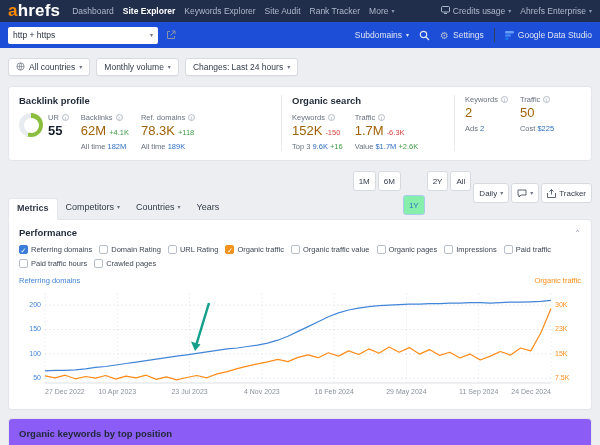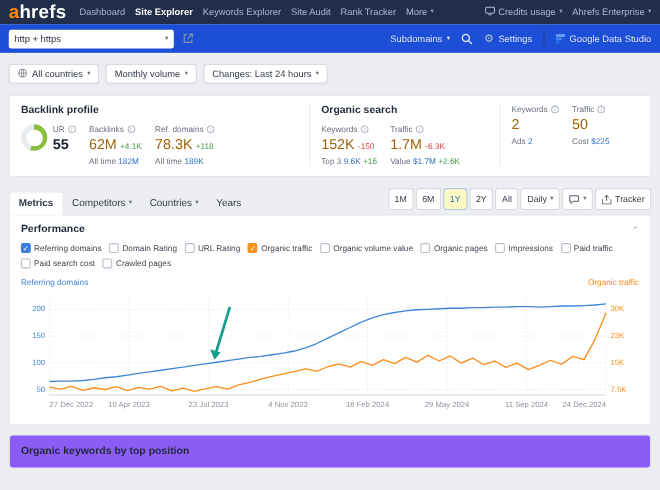--- a/index.html
+++ b/index.html
@@ -60,21 +60,21 @@
   
   .tabbar { display:flex; align-items:flex-end; margin:10px 8px 0; }
   .tab { padding:4px 8px 6px; font-size:9px; color:#333c49; cursor:pointer; display:inline-flex; gap:3px; align-items:center; }
   .tab .caret { color:#6b7280; }
   .tab-active { background:#fff; border:1px solid #e2e5ea; border-bottom:1px solid #fff; border-radius:3px 3px 0 0; font-weight:700; margin-bottom:-1px; position:relative; z-index:2; }
   .tab-controls { margin-left:auto; display:flex; align-items:center; gap:2px; padding-bottom:4px; }
   .range-btn, .daily-btn, .icon-btn, .export-btn {
     height:20px; background:#fff; border:1px solid #d7dbe1; border-radius:3px;
     display:inline-flex; align-items:center; gap:3px; padding:0 5px; font-size:8px; color:#333c49; cursor:pointer; font-family:inherit;
   }
-  .range-btn.active { background:#fef9c3; border-color:#aacbec; color:#2e6fc0; }
+  .range-btn.active { background:#86efac; border-color:#aacbec; color:#2e6fc0;margin-top:24px; }
   .tab-controls .caret { color:#6b7280; }
 
   
   .perf-card { margin:0 8px; background:#fff; border:1px solid #e2e5ea; border-radius:0 4px 4px 4px; padding:7px 10px 6px; position:relative; z-index:1; }
   .perf-head { display:flex; justify-content:space-between; align-items:flex-end; }
   .perf-title { font-size:9.5px; font-weight:700; color:#1f2937; }
   .collapse { color:#9aa3af; font-size:8px; cursor:pointer; }
   .cb-rows { display:flex; flex-wrap:wrap; gap:5px 7px; margin-top:7px; }
   .cb { display:inline-flex; align-items:center; gap:3px; font-size:7.5px; color:#3f4854; cursor:pointer; white-space:nowrap; }
   .cb-box { width:9px; height:9px; border:1px solid #b7bfca; border-radius:2px; background:#fff; color:#fff; font-size:7px; line-height:9px; text-align:center; flex:0 0 9px; }
@@ -263,21 +263,21 @@
         <div class="vrow">
             <span class="metric-value-blue">50</span>
           </div>
         <div class="subline"><span>Cost</span> <span class="sub-blue">$225</span></div>
       </div>
     </div>
   </div>
 </section>
 
 <div class="tabbar">
-  <div id="tabs-left" style="display:flex;align-items:center;">
+  <div id="tabs-left" style="display:flex;align-items:flex-start;">
       <div class="tab tab-active">Metrics</div>
       <div class="tab">Competitors<span class="caret">▾</span></div>
       <div class="tab">Countries<span class="caret">▾</span></div>
       <div class="tab">Years</div>
     </div>
   <div class="tab-controls">
     <span id="range-group" style="display:inline-flex;gap:2px;">
         <button class="range-btn">1M</button>
         <button class="range-btn">6M</button>
         <button class="range-btn active">1Y</button>
@@ -325,37 +325,37 @@
       <label class="cb">
         <span class="cb-box"></span>
         <span>URL Rating</span>
       </label>
       <label class="cb">
         <span class="cb-box" style="background: rgb(245, 146, 30); border-color: rgb(245, 146, 30);">✓</span>
         <span>Organic traffic</span>
       </label>
       <label class="cb">
         <span class="cb-box"></span>
-        <span>Organic volume value</span>
+        <span>Organic traffic value</span>
       </label>
       <label class="cb">
         <span class="cb-box"></span>
         <span>Organic pages</span>
       </label>
       <label class="cb">
         <span class="cb-box"></span>
         <span>Impressions</span>
       </label>
       <label class="cb">
         <span class="cb-box"></span>
         <span>Paid traffic</span>
       </label>
       <label class="cb">
         <span class="cb-box"></span>
-        <span>Paid search cost</span>
+        <span>Paid traffic hours</span>
       </label>
       <label class="cb">
         <span class="cb-box"></span>
         <span>Crawled pages</span>
       </label>
     </div>
   <div class="chart-wrap">
     <div class="chart-titles">
       <span class="ct-left">Referring domains</span>
       <span class="ct-right">Organic traffic</span>

